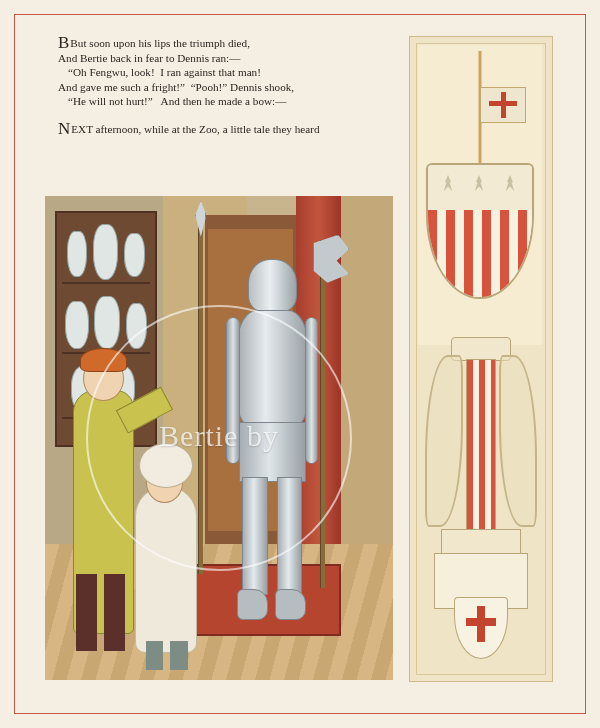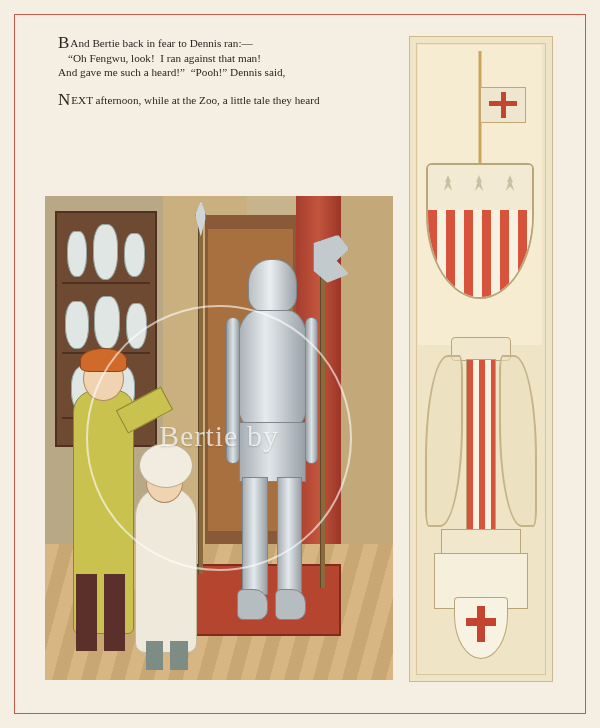--- a/index.html
+++ b/index.html
@@ -170,23 +170,25 @@
 </style>
 </head>
 <body>
 
 <div class="page">
   <div class="frame"></div>
 
   <div class="textblock">
     <div class="stanza">
       <div class="line"><span class="dropcap">B</span></div>
+      <div class="line ind1"><span>But soon upon his lips the triumph died,</span></div>
       <div class="line"><span>And Bertie back in fear to Dennis ran:—</span></div>
       <div class="line ind1"><span>“Oh Fengwu, look!  I ran against that man!</span></div>
-      <div class="line"><span>And gave me such a heard!”  “Pooh!” Dennis said,</span></div>
+      <div class="line"><span>And gave me such a fright!”  “Pooh!” Dennis shook,</span></div>
+      <div class="line ind1"><span>“He will not hurt!”   And then he made a bow:—</span></div>
     </div>
     <div class="stanza stanza2">
       <div class="line"><span class="dropcap">N</span><span>EXT afternoon, while at the Zoo, a little tale they heard</span></div>
     </div>
   </div>
 
   <div class="pic">
     <div class="pic-bg"></div>
     <div class="wall-left"></div>
     <div class="wall-mid"></div>

